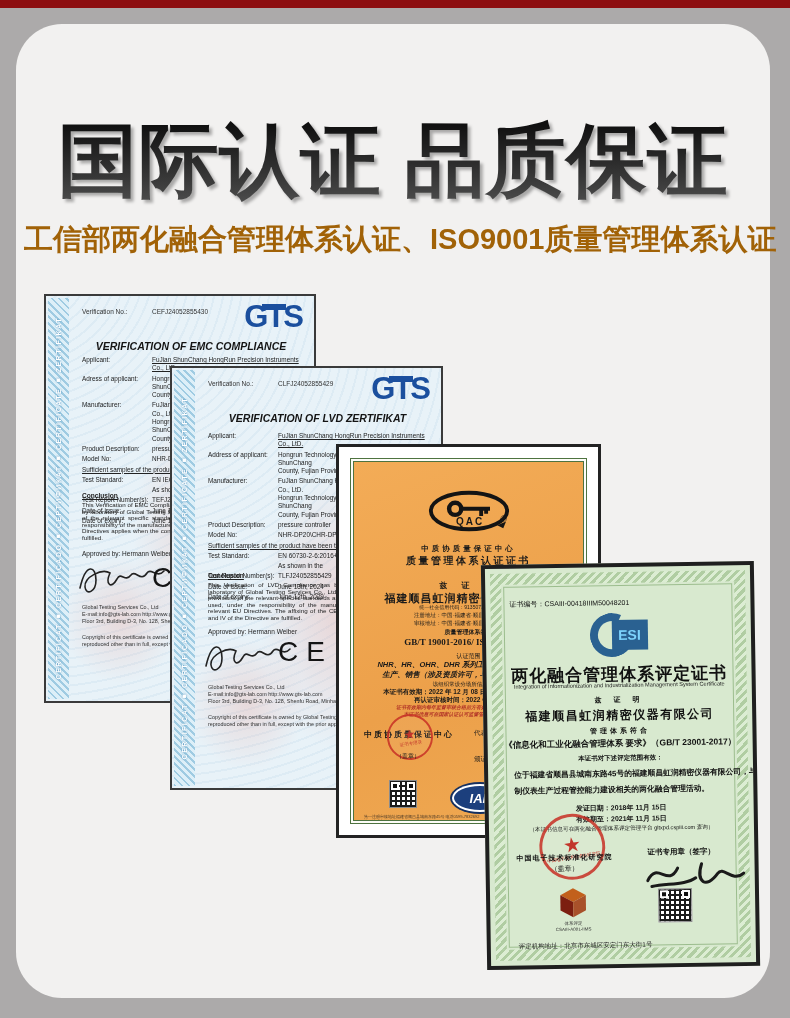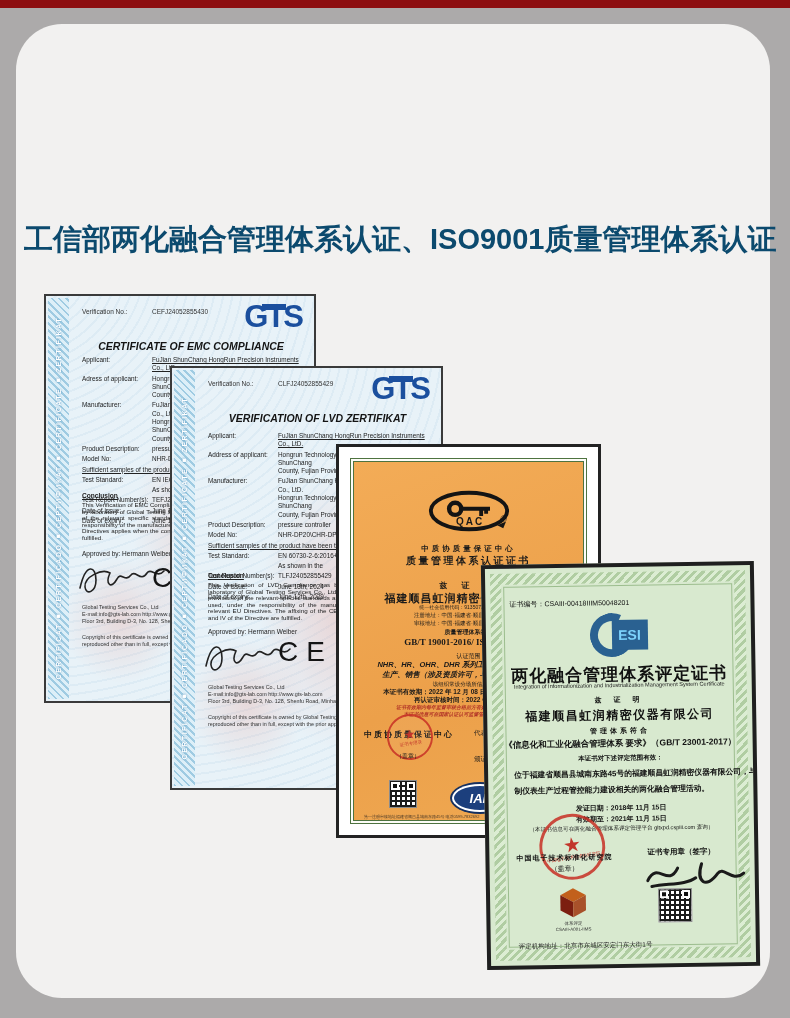--- a/index.html
+++ b/index.html
@@ -8,21 +8,21 @@
           font-family:"Liberation Sans","DejaVu Sans",sans-serif; }
   .top-bar { position:absolute; left:0; top:0; right:0; height:8px; background:#8d0e10; }
   .card { position:absolute; left:16px; top:24px; width:754px; height:974px;
           background:#f2f1f0; border-radius:46px; }
 
   .title { position:absolute; left:0; right:0; top:84px; text-align:center;
            font-size:80px; font-weight:900; letter-spacing:1px;
            background:linear-gradient(180deg,#101010 15%,#3c3c3c 70%,#585858);
            -webkit-background-clip:text; background-clip:text; color:transparent;
            filter:drop-shadow(3px 3px 1.5px rgba(0,0,0,.3)); white-space:nowrap; }
-  .subtitle { position:absolute; left:8px; right:0; text-align:center; color:#0c4a6e;
+  .subtitle { position:absolute; left:8px; right:0; text-align:center; color:#a16207;
               font-size:29px; font-weight:600; white-space:nowrap; }
   .sub1 { top:196px; } .sub2 { top:247px; }
 
   
   .gts-cert { position:absolute; border:2px solid #3a3a3a; overflow:hidden;
     background:
       radial-gradient(closest-side at 62% 58%, rgba(231,148,138,.30), transparent 78%),
       radial-gradient(closest-side at 28% 80%, rgba(231,148,138,.26), transparent 78%),
       repeating-radial-gradient(circle at -10% -10%, rgba(125,175,210,.10) 0 2px, transparent 2px 9px),
       linear-gradient(#e8f2f8,#e8f2f8); }
@@ -163,32 +163,33 @@
               font-size:4.5px; line-height:5.5px; color:#333; }
   .iim-qr { position:absolute; left:168px; top:322px; width:34px; height:34px; }
   .g-addr { position:absolute; left:28px; top:374px; font-size:6.5px; color:#222; }
 </style>
 </head>
 <body>
 
 <div class="page">
   <div class="top-bar"></div>
   <div class="card">
+    <div class="title">国际认证 品质保证</div>
     <div class="subtitle sub1">工信部两化融合管理体系认证、ISO9001质量管理体系认证</div>
   </div>
 
   <div class="gts-cert" id="cert-emc">
     <div class="strip">
       <span>CERTIFICAT ■ CERTIFICADO ■ СЕРТИФИКАТ ■ CERTIFICATE ■ ZERTIFIKAT</span>
     </div>
     <div class="ver-line">
       <span class="lab">Verification No.:</span><span>CEFJ24052855430</span>
     </div>
     <div class="gts-logo"><span>GTS</span><i></i></div>
-    <div class="cert-title">CERTIFICATE OF EMC COMPLIANCE</div>
+    <div class="cert-title">VERIFICATION OF EMC COMPLIANCE</div>
     <div class="fields">
       <div class="frow">
           <div class="lab">Applicant:</div>
           <div class="val u">FuJian ShunChang HongRun Precision Instruments Co., LtD.</div>
         </div>
       <div class="frow">
           <div class="lab">Adress of applicant:</div>
           <div class="val">
             <div>Hongrun Technology Park, No.383 Shuidong Road, ShunChang</div>
             <div>County, Fujian Province, China</div>

